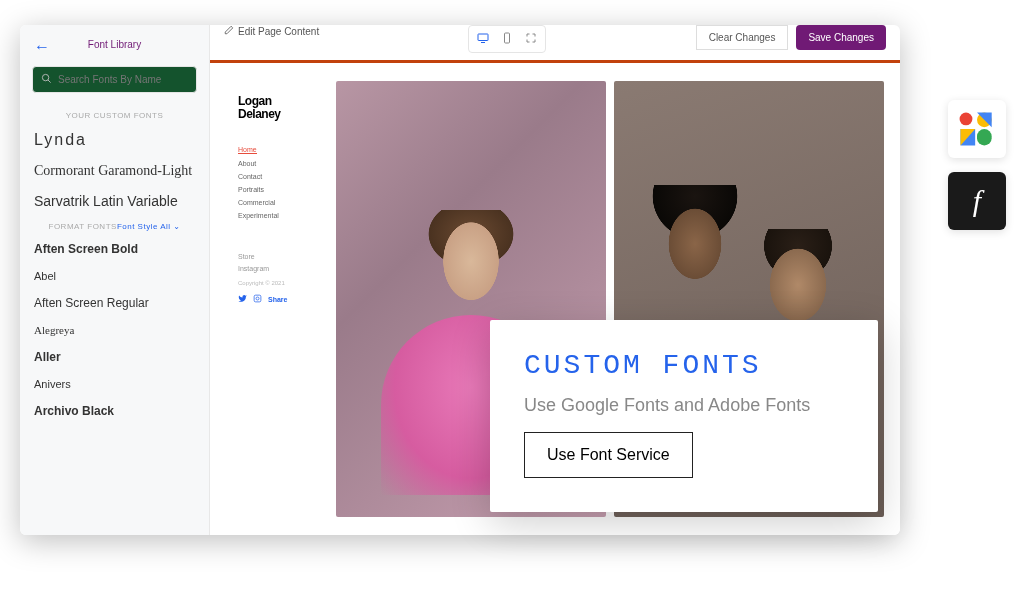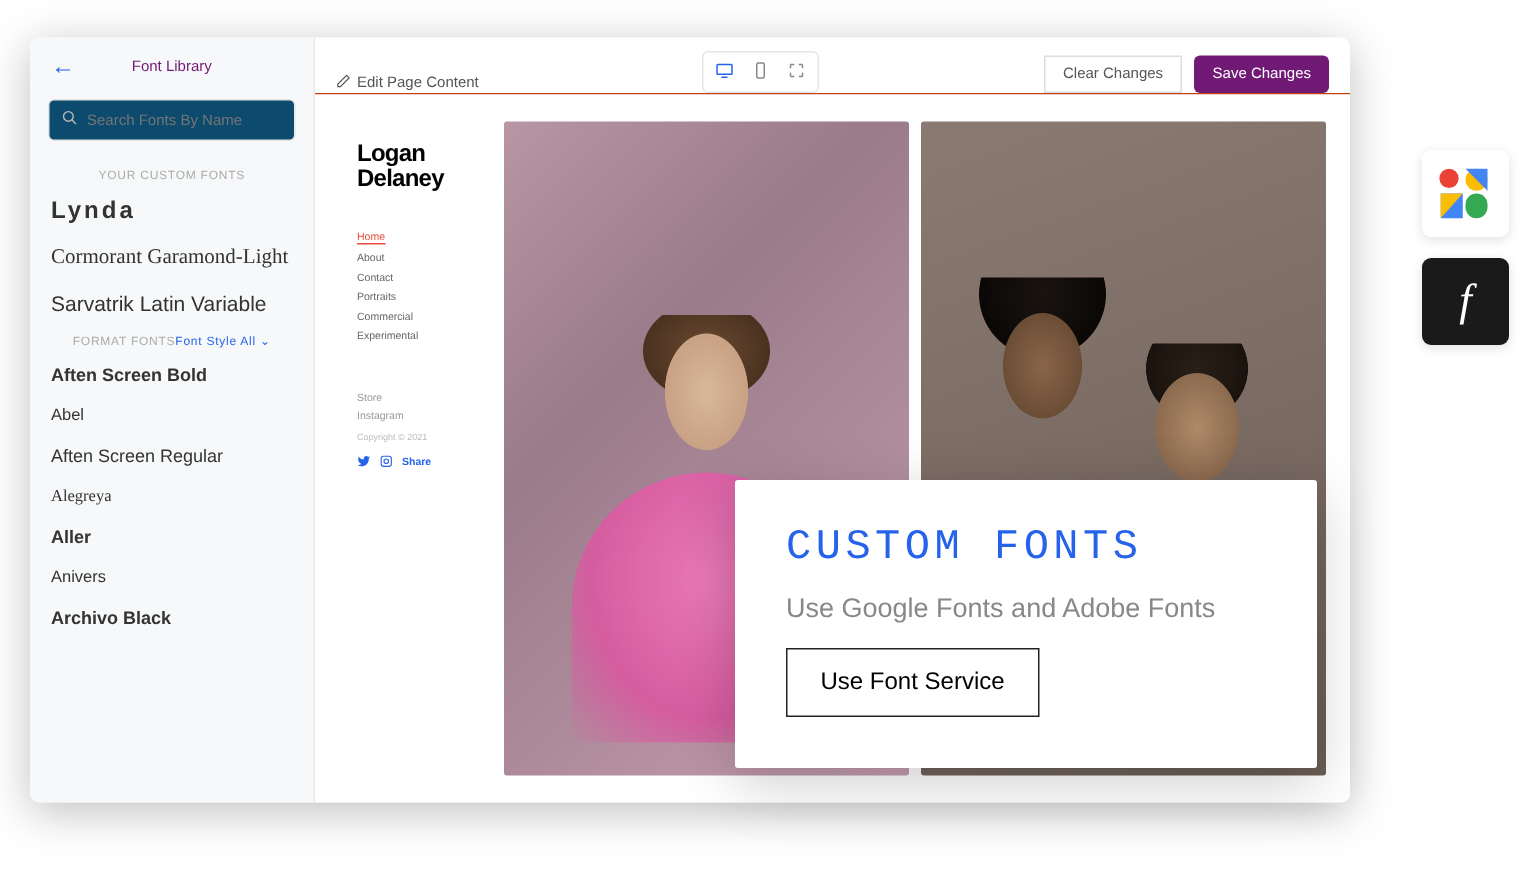--- a/index.html
+++ b/index.html
@@ -4,51 +4,51 @@
 <style>
 * { margin: 0; padding: 0; box-sizing: border-box; }
 body { font-family: -apple-system, BlinkMacSystemFont, "Segoe UI", Helvetica, Arial, sans-serif; background: #fff; width: 1024px; height: 596px; position: relative; overflow: hidden; }
 
 .app-window { position: absolute; left: 20px; top: 25px; width: 880px; height: 510px; background: #fff; border-radius: 6px; box-shadow: 0 6px 30px rgba(0,0,0,0.25); display: flex; overflow: hidden; }
 
 .sidebar { width: 190px; background: #f7f8f9; border-right: 1px solid #e8e8e8; display: flex; flex-direction: column; padding: 10px 0; }
 .sidebar-header { display: flex; align-items: center; justify-content: center; position: relative; padding: 4px 12px 10px; }
 .back-arrow { position: absolute; left: 14px; color: #2563eb; font-size: 16px; cursor: pointer; }
 .sidebar-title { font-size: 10px; font-weight: 400; color: #701a75; }
-.search-box { margin: 6px 12px 12px; background: #0c4a6e; border: 1px solid #e5e5e5; border-radius: 4px; padding: 6px 8px; display: flex; align-items: center; gap: 6px; }
+.search-box { margin: 6px 12px 12px; background: #14532d; border: 1px solid #e5e5e5; border-radius: 4px; padding: 6px 8px; display: flex; align-items: center; gap: 6px; }
 .search-box input { border: none; outline: none; font-size: 10px; color: #999; width: 100%; background: transparent; }
 .search-icon-el { color: #bbb; font-size: 11px; }
 .section-label { font-size: 8px; letter-spacing: 0.5px; color: #aaa; padding: 6px 14px 4px; display: flex; justify-content: center; align-items: center; text-transform: uppercase; }
 .filter-link { font-size: 8px; color: #2563eb; text-transform: none; }
 .font-item { padding: 7px 14px; font-size: 14px; color: #333; cursor: pointer; }
-.f-lynda { font-weight: 700; letter-spacing: 2px; font-size: 16px; }
+.f-lynda { font-weight: 400; letter-spacing: 2px; font-size: 16px; }
 .f-cormorant { font-family: Georgia, serif; font-weight: 300; font-size: 14px; }
 .f-sarv { font-size: 14px; font-weight: 400; }
 .f-abel { font-size: 11px; font-weight: 300; }
 .f-aftenb { font-weight: 700; font-size: 12px; }
 .f-aftenr { font-weight: 400; font-size: 12px; }
 .f-alegreya { font-family: Georgia, serif; font-size: 11px; }
 .f-aller { font-weight: 600; font-size: 12px; }
 .f-anivers { font-size: 11px; font-weight: 300; }
 .f-archivo { font-weight: 900; font-size: 12px; }
 .f-arimo { font-size: 11px; }
 
 .main { flex: 1; display: flex; flex-direction: column; }
-.toolbar { height: 38px; border-bottom: 1px solid #c2410c; display: flex; align-items: flex-end; padding: 0 14px; gap: 8px; }
+.toolbar { height: 38px; border-bottom: 3px solid #c2410c; display: flex; align-items: flex-start; padding: 0 14px; gap: 8px; }
 .edit-label { font-size: 10px; color: #555; display: flex; align-items: center; gap: 4px; }
 .toolbar-spacer { flex: 1; }
 .device-toggle { display: flex; gap: 0; border: 1px solid #e5e5e5; border-radius: 4px; padding: 2px; }
 .device-btn { width: 24px; height: 22px; display: flex; align-items: center; justify-content: center; font-size: 11px; color: #888; cursor: pointer; border-radius: 2px; }
 .device-btn.active { color: #2563eb; }
 .btn-clear { font-size: 10px; color: #555; background: #fff; border: 1px solid #ddd; border-radius: 0; padding: 6px 12px; cursor: pointer; }
 .btn-save { font-size: 10px; color: #fff; background: #701a75; border: none; border-radius: 4px; padding: 7px 12px; cursor: pointer; }
 
 .canvas { flex: 1; display: flex; background: #fff; padding: 18px 16px; gap: 10px; }
 .site-nav { width: 100px; padding: 14px 4px 4px 12px; }
-.logo-name { font-size: 16px; font-weight: 900; line-height: 1.05; margin-bottom: 18px; letter-spacing: -0.5px; }
+.logo-name { font-size: 12px; font-weight: 900; line-height: 1.05; margin-bottom: 18px; letter-spacing: -0.5px; }
 .nav-link { font-size: 7px; color: #666; margin-bottom: 6px; cursor: pointer; }
 .nav-link.active { color: #e74c3c; border-bottom: 1px solid #e74c3c; display: inline-block; }
 .nav-gap { height: 28px; }
 .secondary { font-size: 7px; color: #999; margin-bottom: 5px; }
 .copyright { font-size: 6px; color: #bbb; margin-top: 8px; }
 .socials { margin-top: 8px; display: flex; gap: 6px; align-items: center; }
 .social-icon { color: #2563eb; font-size: 8px; }
 .share-tag { color: #2563eb; font-size: 7px; font-weight: 600; }
 
 .gallery { flex: 1; display: flex; gap: 8px; }

